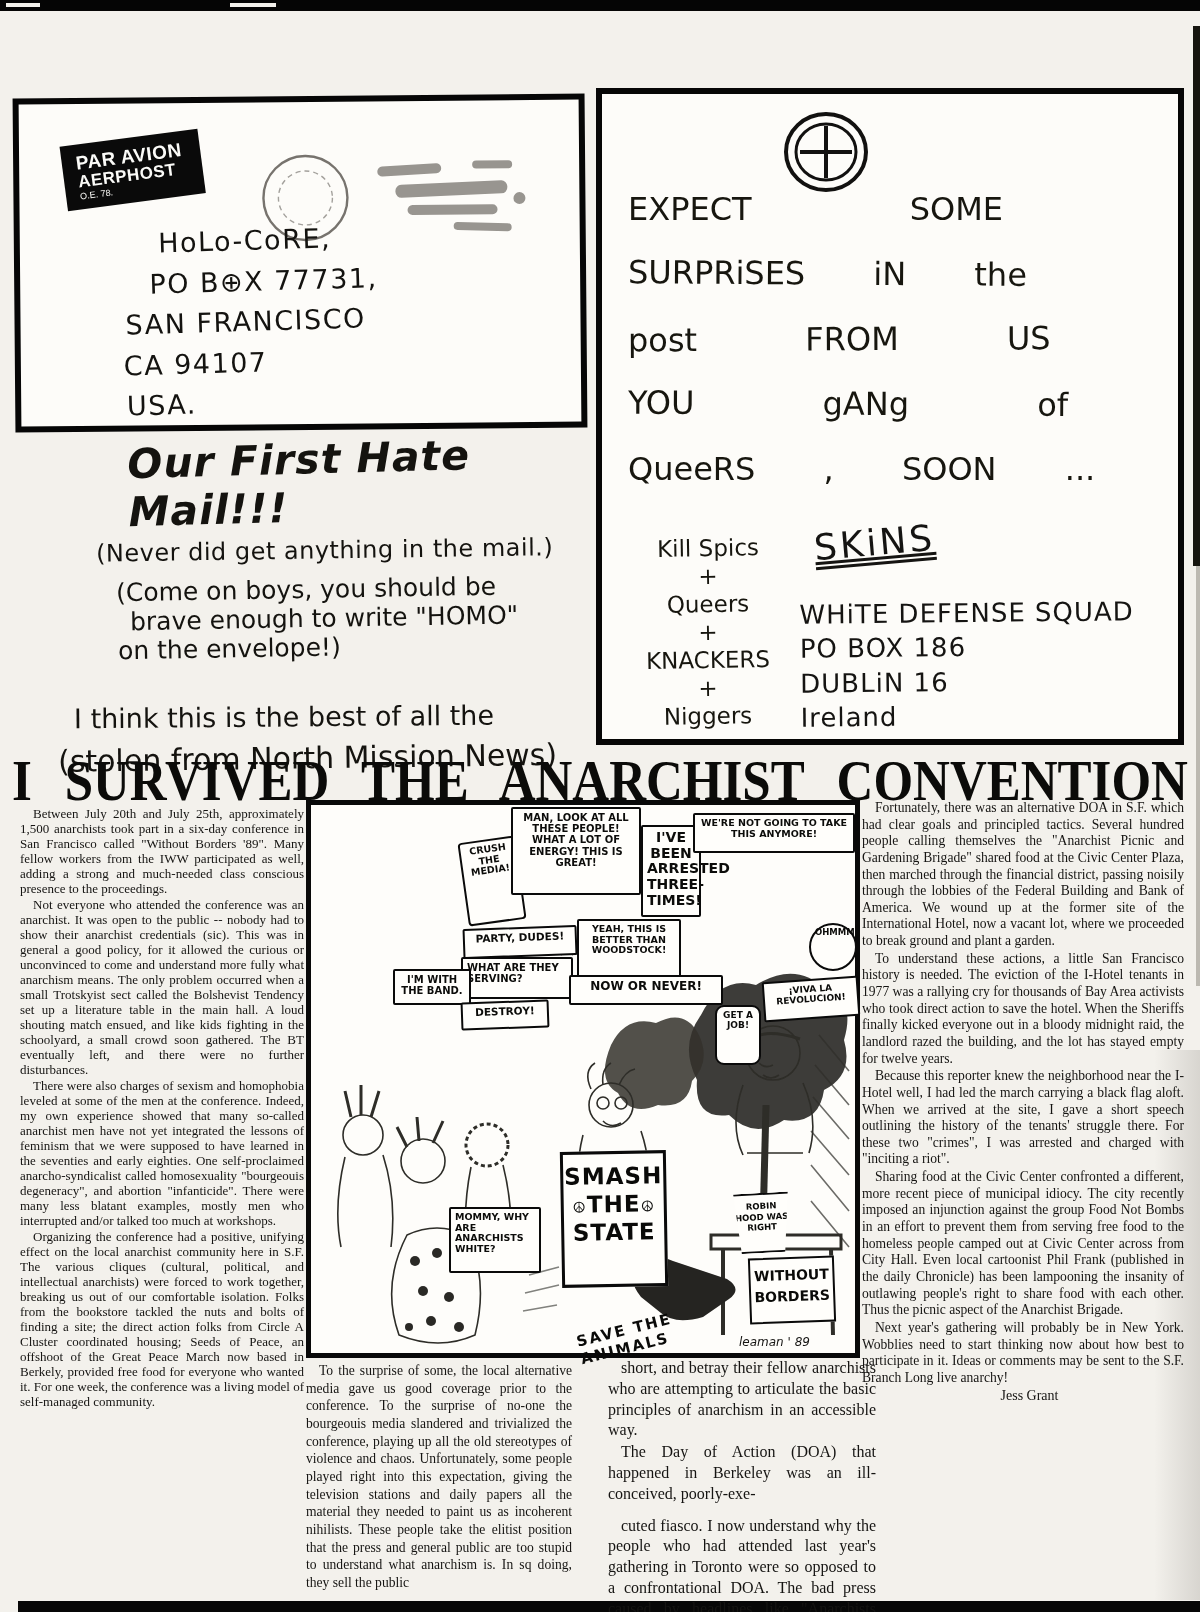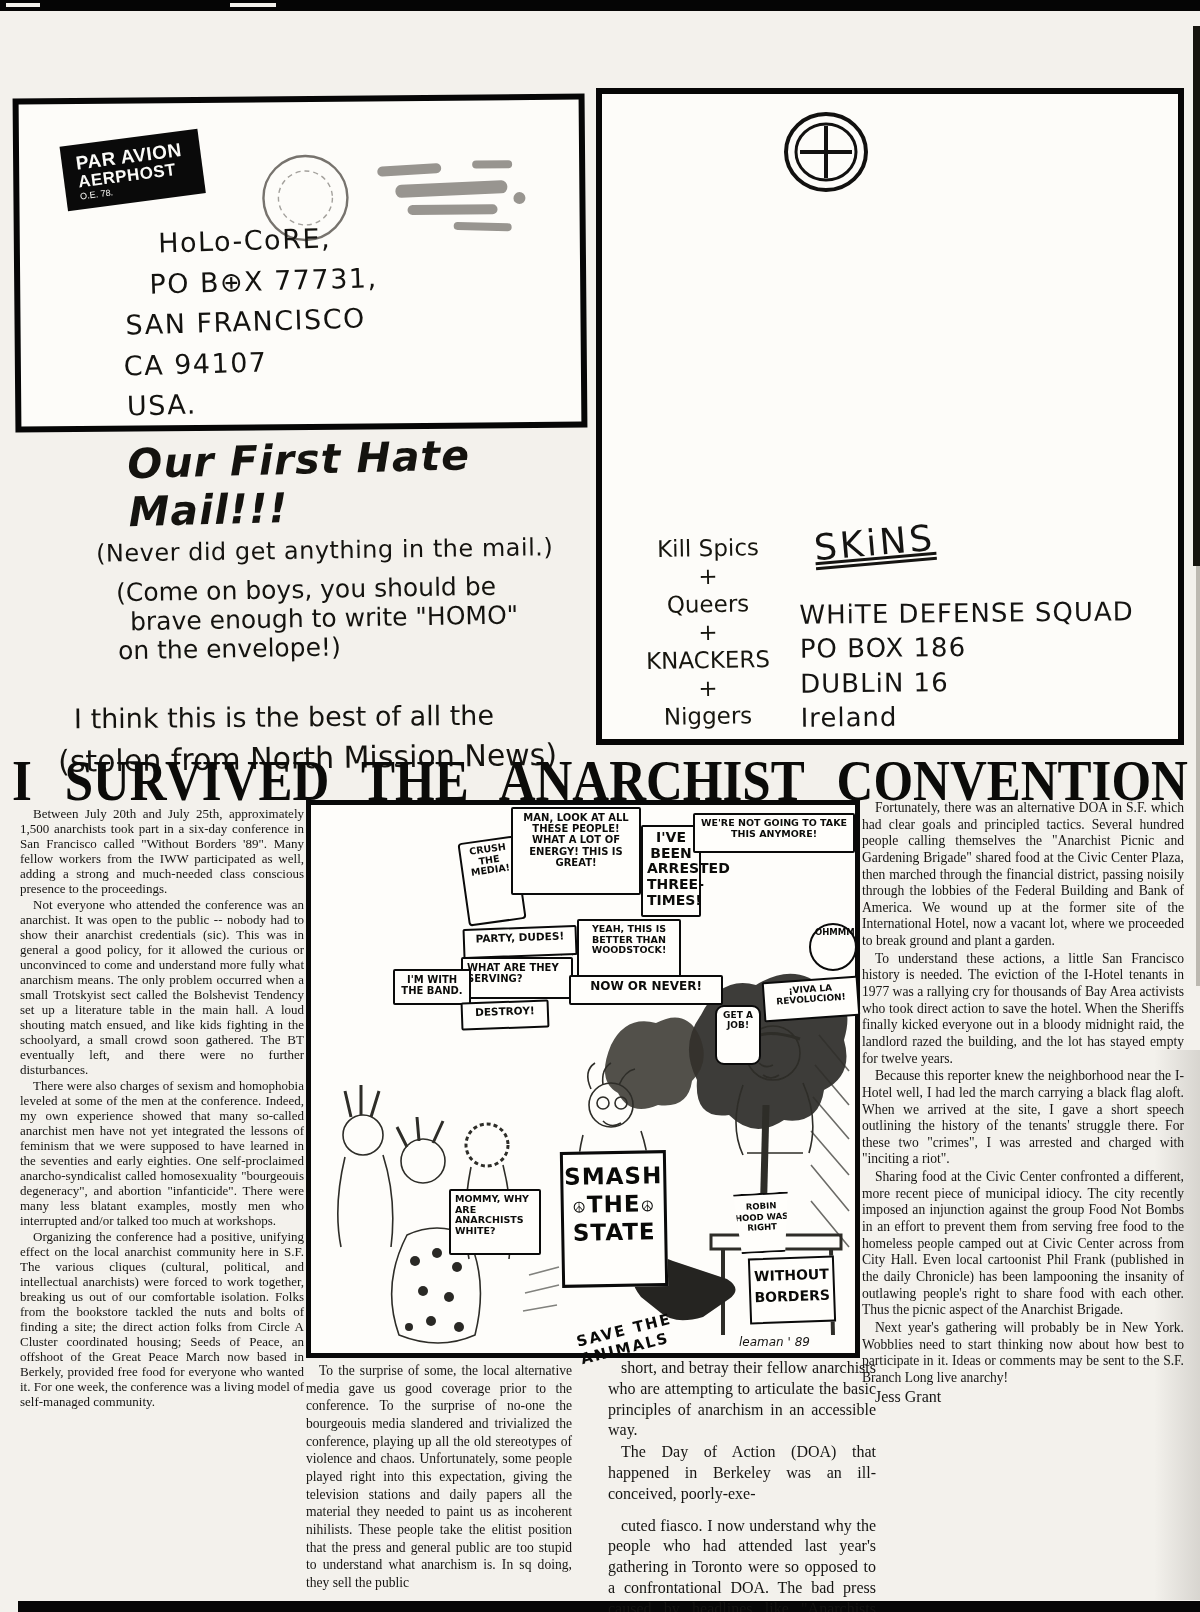--- a/index.html
+++ b/index.html
@@ -72,21 +72,21 @@
      white-space:nowrap;color:#0b0b09;}
 
   
   .col{position:absolute;text-align:justify;}
   .col p{margin:0 0 1px 0;text-indent:13px;}
   .col1{left:20px;top:806px;width:284px;font-size:13px;line-height:1.155;}
   .col2{left:306px;top:1362px;width:266px;font-size:13.6px;line-height:1.3;}
   .col3{left:608px;top:1358px;width:268px;font-size:16px;line-height:1.3;}
   .col3 .gap{height:10px;}
   .col4{left:862px;top:800px;width:322px;font-size:13.6px;line-height:1.225;}
-  .byline{margin-top:26px;text-indent:0;font-size:16px;}
+  .byline{margin-top:26px;text-indent:0;text-align:center;font-size:14px;}
 
   
   .cartoon{position:absolute;left:306px;top:800px;width:544px;height:548px;
      background:#fefdfa;border:5px solid #090909;}
   .crowd{position:absolute;left:0;top:0;}
   .bubble{position:absolute;background:#fffefb;border:2px solid #0a0a0a;border-radius:9px;
      padding:3px 4px;font-family:"DejaVu Sans",sans-serif;font-weight:bold;
      font-size:9.5px;line-height:1.12;text-align:center;color:#0c0c0a;}
   .sq{border-radius:2px;}
   .sign{position:absolute;background:#fffefb;border:3px solid #0a0a0a;
@@ -146,20 +146,27 @@
     </div>
   </div>
 
   <div class="panel hatenote">
     <svg class="cross" width="92" height="92" viewBox="0 0 92 92">
       <ellipse cx="46" cy="44" rx="40" ry="38" fill="none" stroke="#121110" stroke-width="4"></ellipse>
       <ellipse cx="46" cy="44" rx="30" ry="28" fill="none" stroke="#121110" stroke-width="3"></ellipse>
       <line x1="46" y1="18" x2="46" y2="70" stroke="#121110" stroke-width="4"></line>
       <line x1="20" y1="44" x2="72" y2="44" stroke="#121110" stroke-width="4"></line>
     </svg>
+    <div class="hmsg">
+      <div class="m1">EXPECT SOME</div>
+      <div class="m2">SURPRiSES iN the</div>
+      <div class="m3">post FROM US</div>
+      <div class="m4">YOU gANg of</div>
+      <div class="m5">QueeRS , SOON ...</div>
+    </div>
     <div class="skins">SKiNS</div>
     <div class="hlist">
       <div>Kill Spics</div>
       <div>+</div>
       <div>Queers</div>
       <div>+</div>
       <div>KNACKERS</div>
       <div>+</div>
       <div>Niggers</div>
     </div>
@@ -273,21 +280,21 @@
     <div class="bubble sq" style="left:382px;top:8px;width:150px;height:30px;">WE'RE NOT GOING TO TAKE THIS ANYMORE!</div>
     <div class="bubble" style="left:498px;top:118px;width:36px;height:38px;font-size:8.5px;border-radius:50%;">OHMMM</div>
     <div class="bubble sq" style="left:266px;top:114px;width:92px;height:48px;">YEAH, THIS IS BETTER THAN WOODSTOCK!</div>
     <div class="bubble sq" style="left:152px;top:122px;width:102px;height:20px;font-size:10.5px;transform:rotate(-2deg);">PARTY, DUDES!</div>
     <div class="bubble sq" style="left:150px;top:152px;width:100px;height:32px;font-size:10px;text-align:left;">WHAT ARE THEY SERVING?</div>
     <div class="bubble sq" style="left:82px;top:164px;width:66px;height:26px;font-size:10px;">I'M WITH THE BAND.</div>
     <div class="bubble sq" style="left:258px;top:170px;width:142px;height:20px;font-size:12px;">NOW OR NEVER!</div>
     <div class="bubble sq" style="left:150px;top:196px;width:76px;height:18px;font-size:10.5px;transform:rotate(-2deg);">DESTROY!</div>
     <div class="bubble sq" style="left:452px;top:174px;width:84px;height:30px;font-size:9px;transform:rotate(-4deg);">¡VIVA LA REVOLUCION!</div>
     <div class="bubble" style="left:404px;top:200px;width:34px;height:50px;font-size:9px;">GET A JOB!</div>
-    <div class="bubble sq" style="left:138px;top:384px;width:80px;height:56px;font-size:9.5px;text-align:left;">MOMMY, WHY ARE ANARCHISTS WHITE?</div>
+    <div class="bubble sq" style="left:138px;top:402px;width:80px;height:56px;font-size:9.5px;text-align:left;">MOMMY, WHY ARE ANARCHISTS WHITE?</div>
 
     <div class="sign smash">
       <div>SMASH</div>
       <div><span class="peace">☮</span><span>THE</span><span class="peace">☮</span></div>
       <div>STATE</div>
     </div>
     <div class="sign without">WITHOUT BORDERS</div>
     <div class="sign robin">ROBIN HOOD WAS RIGHT</div>
     <div class="save">SAVE THE ANIMALS</div>
     <div class="cartoon-sig">leaman ' 89</div>

